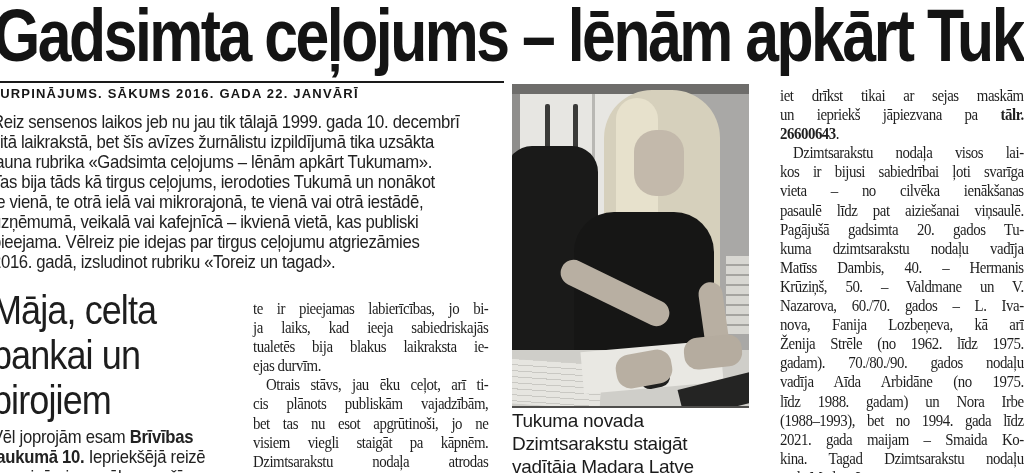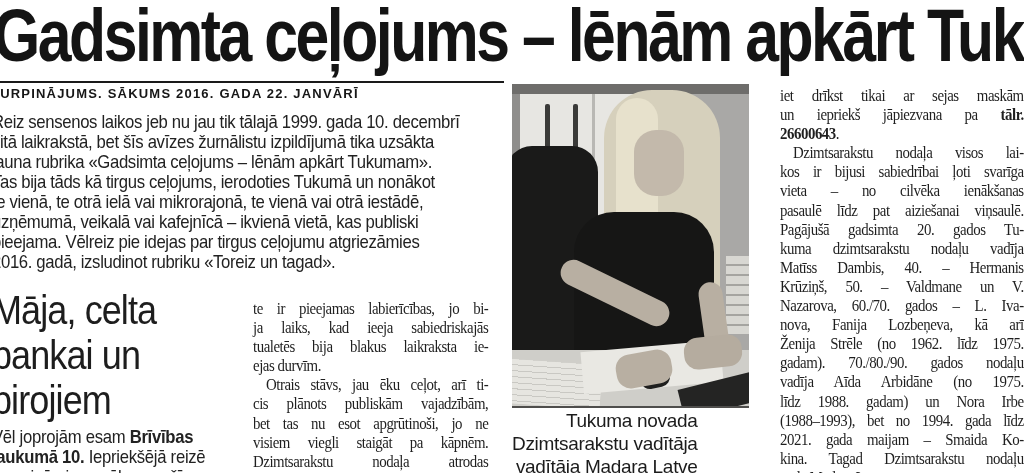--- a/index.html
+++ b/index.html
@@ -60,21 +60,21 @@
   .ph-paper{top:262px;left:70px;width:140px;height:42px;background:#e9e8e3;transform:rotate(-5deg);}
   .ph-hand-left{top:268px;left:104px;width:56px;height:34px;background:#b8afa2;border-radius:14px;transform:rotate(-10deg);}
   .ph-hand-right{top:252px;left:172px;width:58px;height:32px;background:#b5ac9f;border-radius:14px;transform:rotate(-6deg);}
   .ph-mouse{top:284px;left:128px;width:30px;height:20px;background:#1f1f1e;border-radius:10px;transform:rotate(-12deg);}
   .ph-keyboard{top:296px;left:168px;width:80px;height:30px;background:#242423;transform:rotate(-14deg);}
   .ph-stack{top:172px;left:214px;width:23px;height:78px;background:#d8d7d2;
             background-image:repeating-linear-gradient(#d8d7d2 0 8px,#a5a4a0 8px 10px);}
 
   
   .caption{position:absolute;top:409px;left:512px;font-size:19px;line-height:23px;letter-spacing:-0.3px;color:#1b1b1b;}
-  .caption div{white-space:nowrap;text-align:right;}
+  .caption div{white-space:nowrap;}
 </style>
 </head>
 <body>
 
 <div class="page">
 
   <div class="headline">Gadsimta ceļojums – lēnām apkārt Tukumam</div>
 
   <div class="rule"></div>
   <div class="kicker">TURPINĀJUMS. SĀKUMS 2016. GADA 22. JANVĀRĪ</div>
@@ -135,21 +135,21 @@
     <div class="ph-arm-left"></div>
     <div class="ph-arm-right"></div>
     <div class="ph-keyboard"></div>
     <div class="ph-mouse"></div>
     <div class="ph-hand-left"></div>
     <div class="ph-hand-right"></div>
   </div>
 
   <div class="caption">
     <div>Tukuma novada</div>
-    <div>Dzimtsarakstu vadītāja</div>
+    <div>Dzimtsarakstu staigāt</div>
     <div>vadītāja Madara Latve</div>
   </div>
 
   <div class="serifcol rightcol">
     <div class="jl">iet drīkst tikai ar sejas maskām</div>
     <div class="jl"><span>un iepriekš jāpiezvana pa </span><b>tālr.</b></div>
     <div class="ll"><b>26600643</b><span>.</span></div>
     <div class="jl ind">Dzimtsarakstu nodaļa visos lai-</div>
     <div class="jl">kos ir bijusi sabiedrībai ļoti svarīga</div>
     <div class="jl">vieta – no cilvēka ienākšanas</div>

